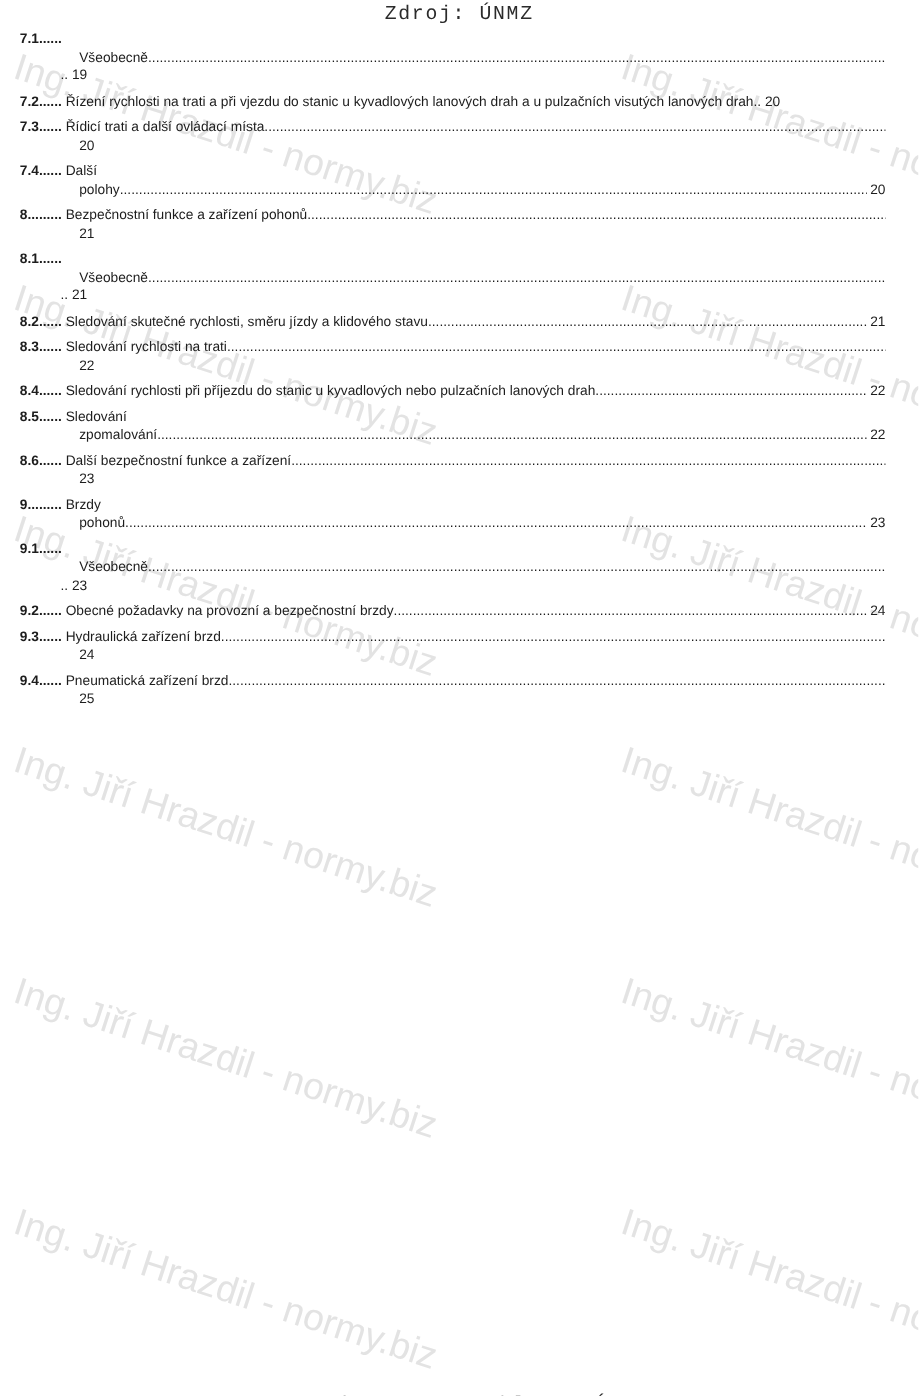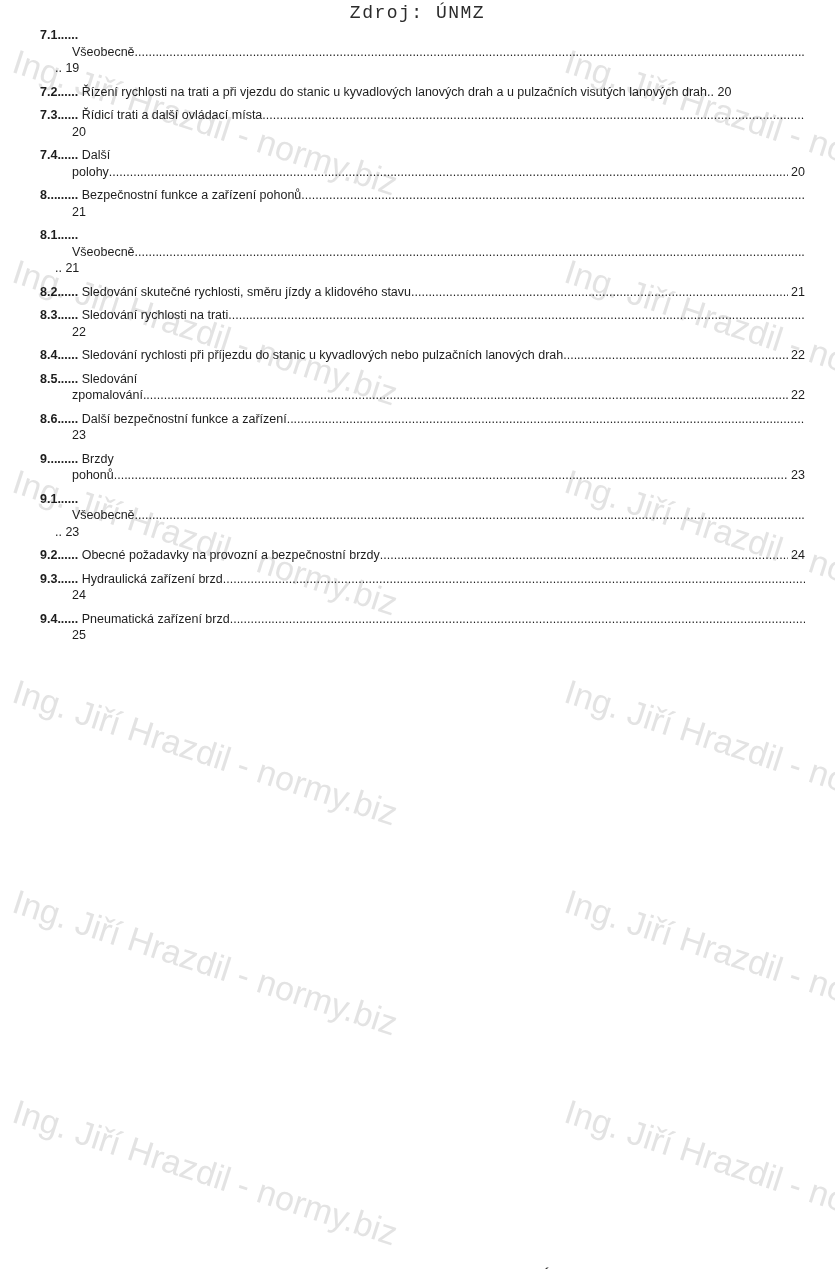--- a/index.html
+++ b/index.html
@@ -39,21 +39,21 @@
     font-size:12.5px;
     line-height:16.5px;
     color:#1d1d1d;
   }
   .entry{margin-bottom:7px;}
   .line{
     display:flex;
     align-items:baseline;
     padding-right:30px;
   }
-  .li-num{padding-left:40px;}
+  .li-num{padding-left:18px;}
   .li-hang{padding-left:72px;align-items:center;}
   .li-page{padding-left:55px;}
   .b{font-weight:bold;white-space:pre;flex:0 0 auto;}
   .t{white-space:pre;flex:0 0 auto;}
   .fill{
     flex:1 1 0;
     overflow:hidden;
     white-space:nowrap;
   }
   .tail{white-space:pre;flex:0 0 auto;}

